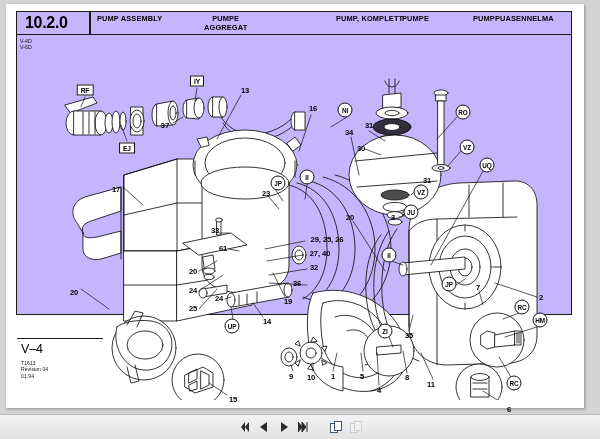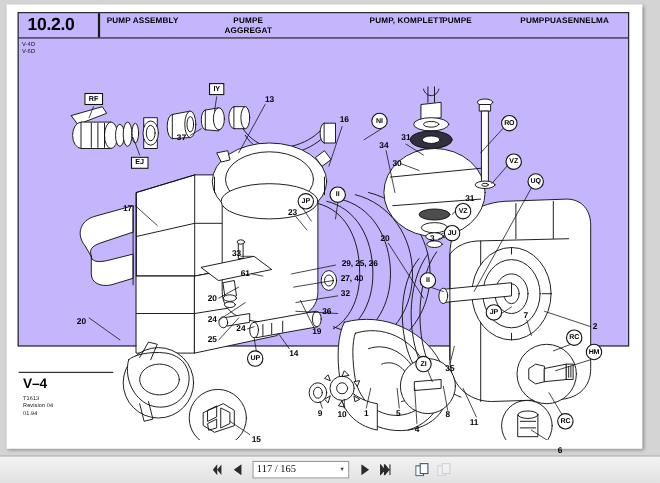--- a/index.html
+++ b/index.html
@@ -50,21 +50,21 @@
   #tl-x2{left:385px;}
   #tl-fi{left:456px;}
   
   #model-codes{
     position:absolute;left:3px;top:26px;
     font-size:5.2px;line-height:6.2px;color:#111;letter-spacing:.1px;
   }
   
   #sheet-code{
     position:absolute;left:4px;top:330px;
-    font-size:12.5px;font-weight:bold;color:#000;letter-spacing:-.2px;
+    font-size:12.5px;font-weight:normal;color:#000;letter-spacing:-.2px;
   }
   #footer-meta{
     position:absolute;left:4px;top:348px;
     font-size:5px;line-height:6.4px;color:#111;letter-spacing:.1px;
   }
   #footer-rule{
     position:absolute;left:0;top:326px;width:86px;height:1.2px;background:#1a1a1a;
   }
   
   #drawing{position:absolute;left:0;top:23px;width:100%;height:365px;}
@@ -477,24 +477,20 @@
             <path d="M1 0v10M3 5l4-5v10zM7 5l4-5v10z" fill="#2b2b2b" stroke="none"></path>
           </svg>
       </div>
 
       <div class="tb-btn">
         <svg width="8" height="10" viewBox="0 0 8 10">
             <path d="M7 0v10L0 5z" fill="#2b2b2b" stroke="none"></path>
           </svg>
       </div>
 
-      <div id="page-field">
-        <span id="page-value">117 / 165</span>
-        <span id="page-caret">▾</span>
-      </div>
 
       <div class="tb-btn">
         <svg width="8" height="10" viewBox="0 0 8 10">
             <path d="M1 0v10l7-5z" fill="#2b2b2b" stroke="none"></path>
           </svg>
       </div>
 
       <div class="tb-btn">
         <svg width="11" height="10" viewBox="0 0 11 10">
             <path d="M0 0l4 5-4 5zM4 0l4 5-4 5zM9 0v10" fill="#2b2b2b" stroke="#2b2b2b" stroke-width="1"></path>

